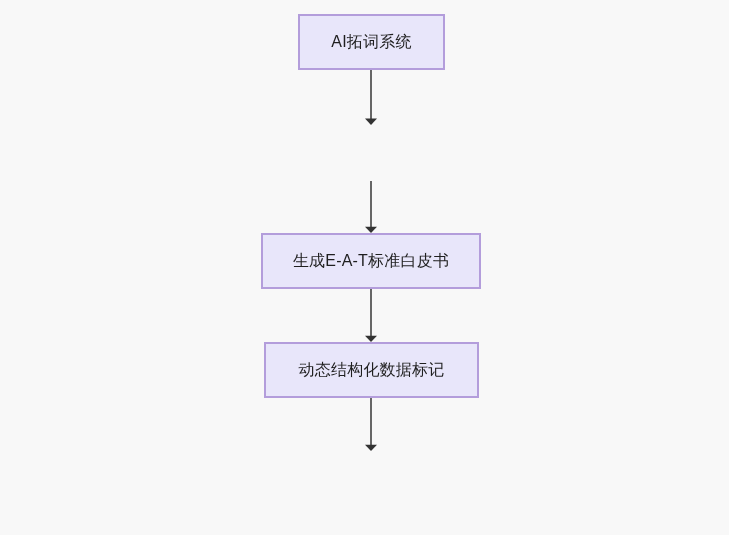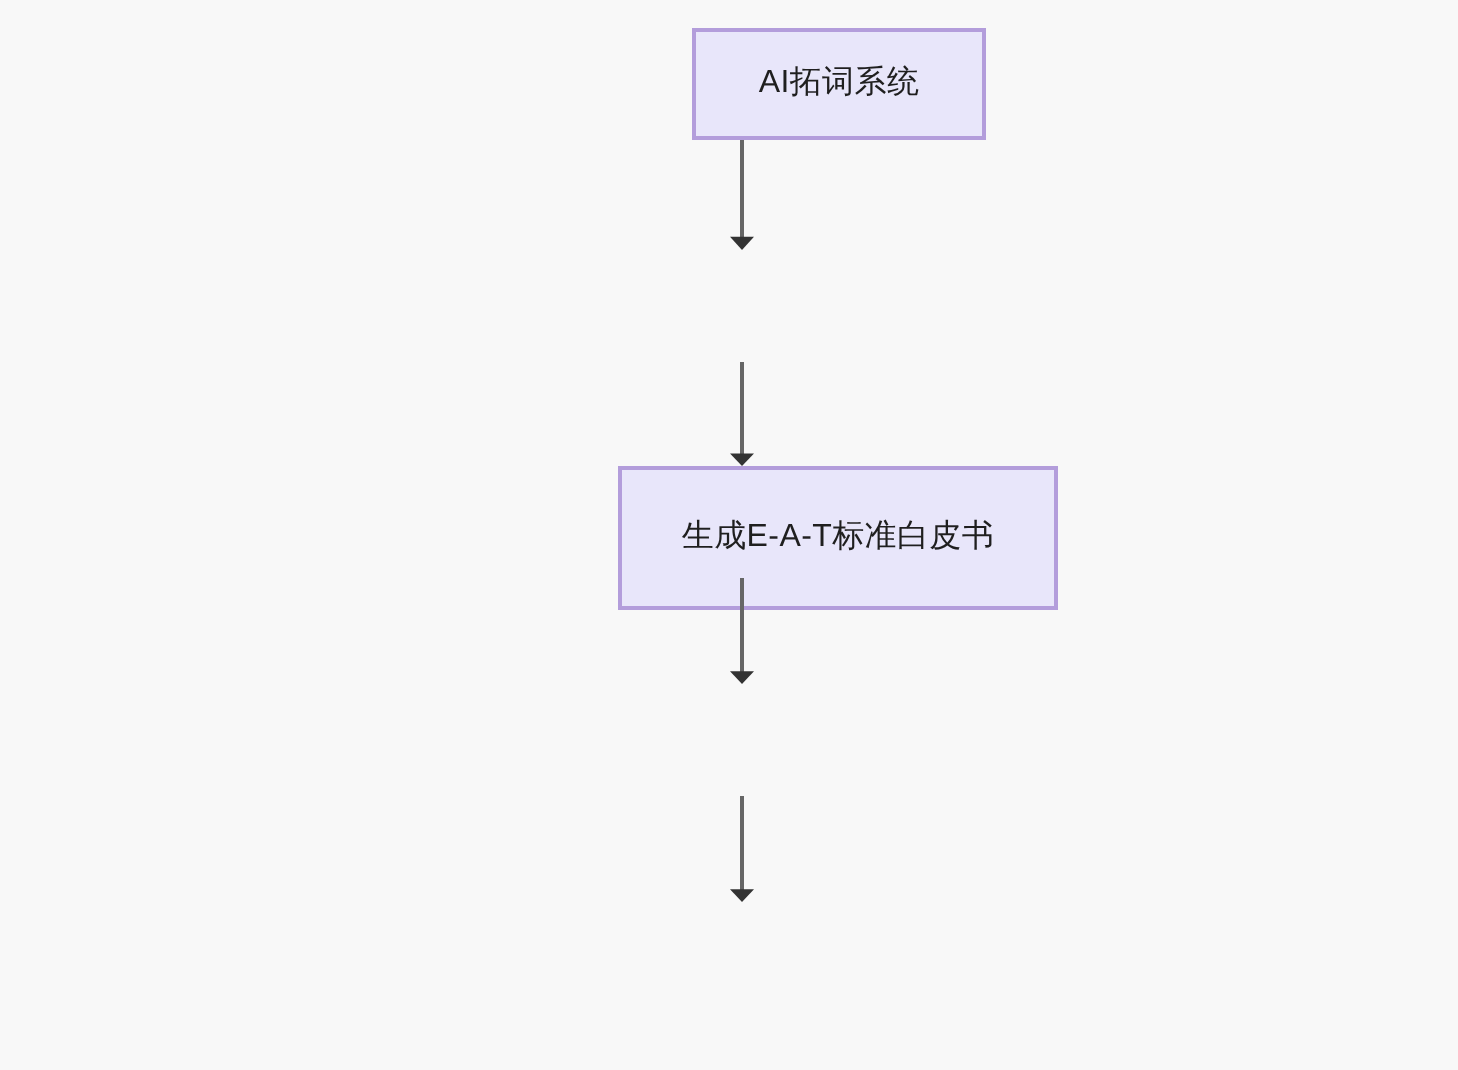--- a/index.html
+++ b/index.html
@@ -24,21 +24,20 @@
     background: #e8e6fa;
     border: 2px solid #b39ddb;
     display: flex;
     align-items: center;
     justify-content: center;
     color: #1f1f1f;
     font-size: 16px;
     line-height: 1.2;
     letter-spacing: 0.2px;
     white-space: nowrap;
-    margin-left: 48px;
   }
   .node-label {
     display: block;
   }
   .connector {
     position: absolute;
     width: 24px;
   }
   .connector svg {
     display: block;
@@ -62,31 +61,34 @@
   </div>
 
 
   <div class="connector" id="connector-2" style="left: 359px; top: 181px; height: 52px;">
     <svg width="24" height="100%" viewBox="0 0 24 100" preserveAspectRatio="none" aria-hidden="true">
       <line x1="12" y1="0" x2="12" y2="92" stroke="#666666" stroke-width="2" vector-effect="non-scaling-stroke"></line>
       <polygon points="12,100 6,88 18,88" fill="#333333"></polygon>
     </svg>
   </div>
 
-  <div class="node" id="node-3" style="left: 261px; top: 233px; width: 220px; height: 72px; background: rgb(232, 230, 250); border-color: rgb(179, 157, 219); color: rgb(31, 31, 31);">
+  <div class="node" id="node-3" style="left: 261px; top: 233px; width: 220px; height: 56px; background: rgb(232, 230, 250); border-color: rgb(179, 157, 219); color: rgb(31, 31, 31);">
     <span class="node-label">生成E-A-T标准白皮书</span>
   </div>
 
   <div class="connector" id="connector-3" style="left: 359px; top: 289px; height: 53px;">
     <svg width="24" height="100%" viewBox="0 0 24 100" preserveAspectRatio="none" aria-hidden="true">
       <line x1="12" y1="0" x2="12" y2="92" stroke="#666666" stroke-width="2" vector-effect="non-scaling-stroke"></line>
       <polygon points="12,100 6,88 18,88" fill="#333333"></polygon>
     </svg>
   </div>
 
+  <div class="node" id="node-4" style="left: 264px; top: 342px; width: 215px; height: 56px; background: rgb(232, 230, 250); border-color: rgb(179, 157, 219); color: rgb(31, 31, 31);">
+    <span class="node-label">动态结构化数据标记</span>
+  </div>
 
   <div class="connector" id="connector-4" style="left: 359px; top: 398px; height: 53px;">
     <svg width="24" height="100%" viewBox="0 0 24 100" preserveAspectRatio="none" aria-hidden="true">
       <line x1="12" y1="0" x2="12" y2="92" stroke="#666666" stroke-width="2" vector-effect="non-scaling-stroke"></line>
       <polygon points="12,100 6,88 18,88" fill="#333333"></polygon>
     </svg>
   </div>
 
 
 </div>

